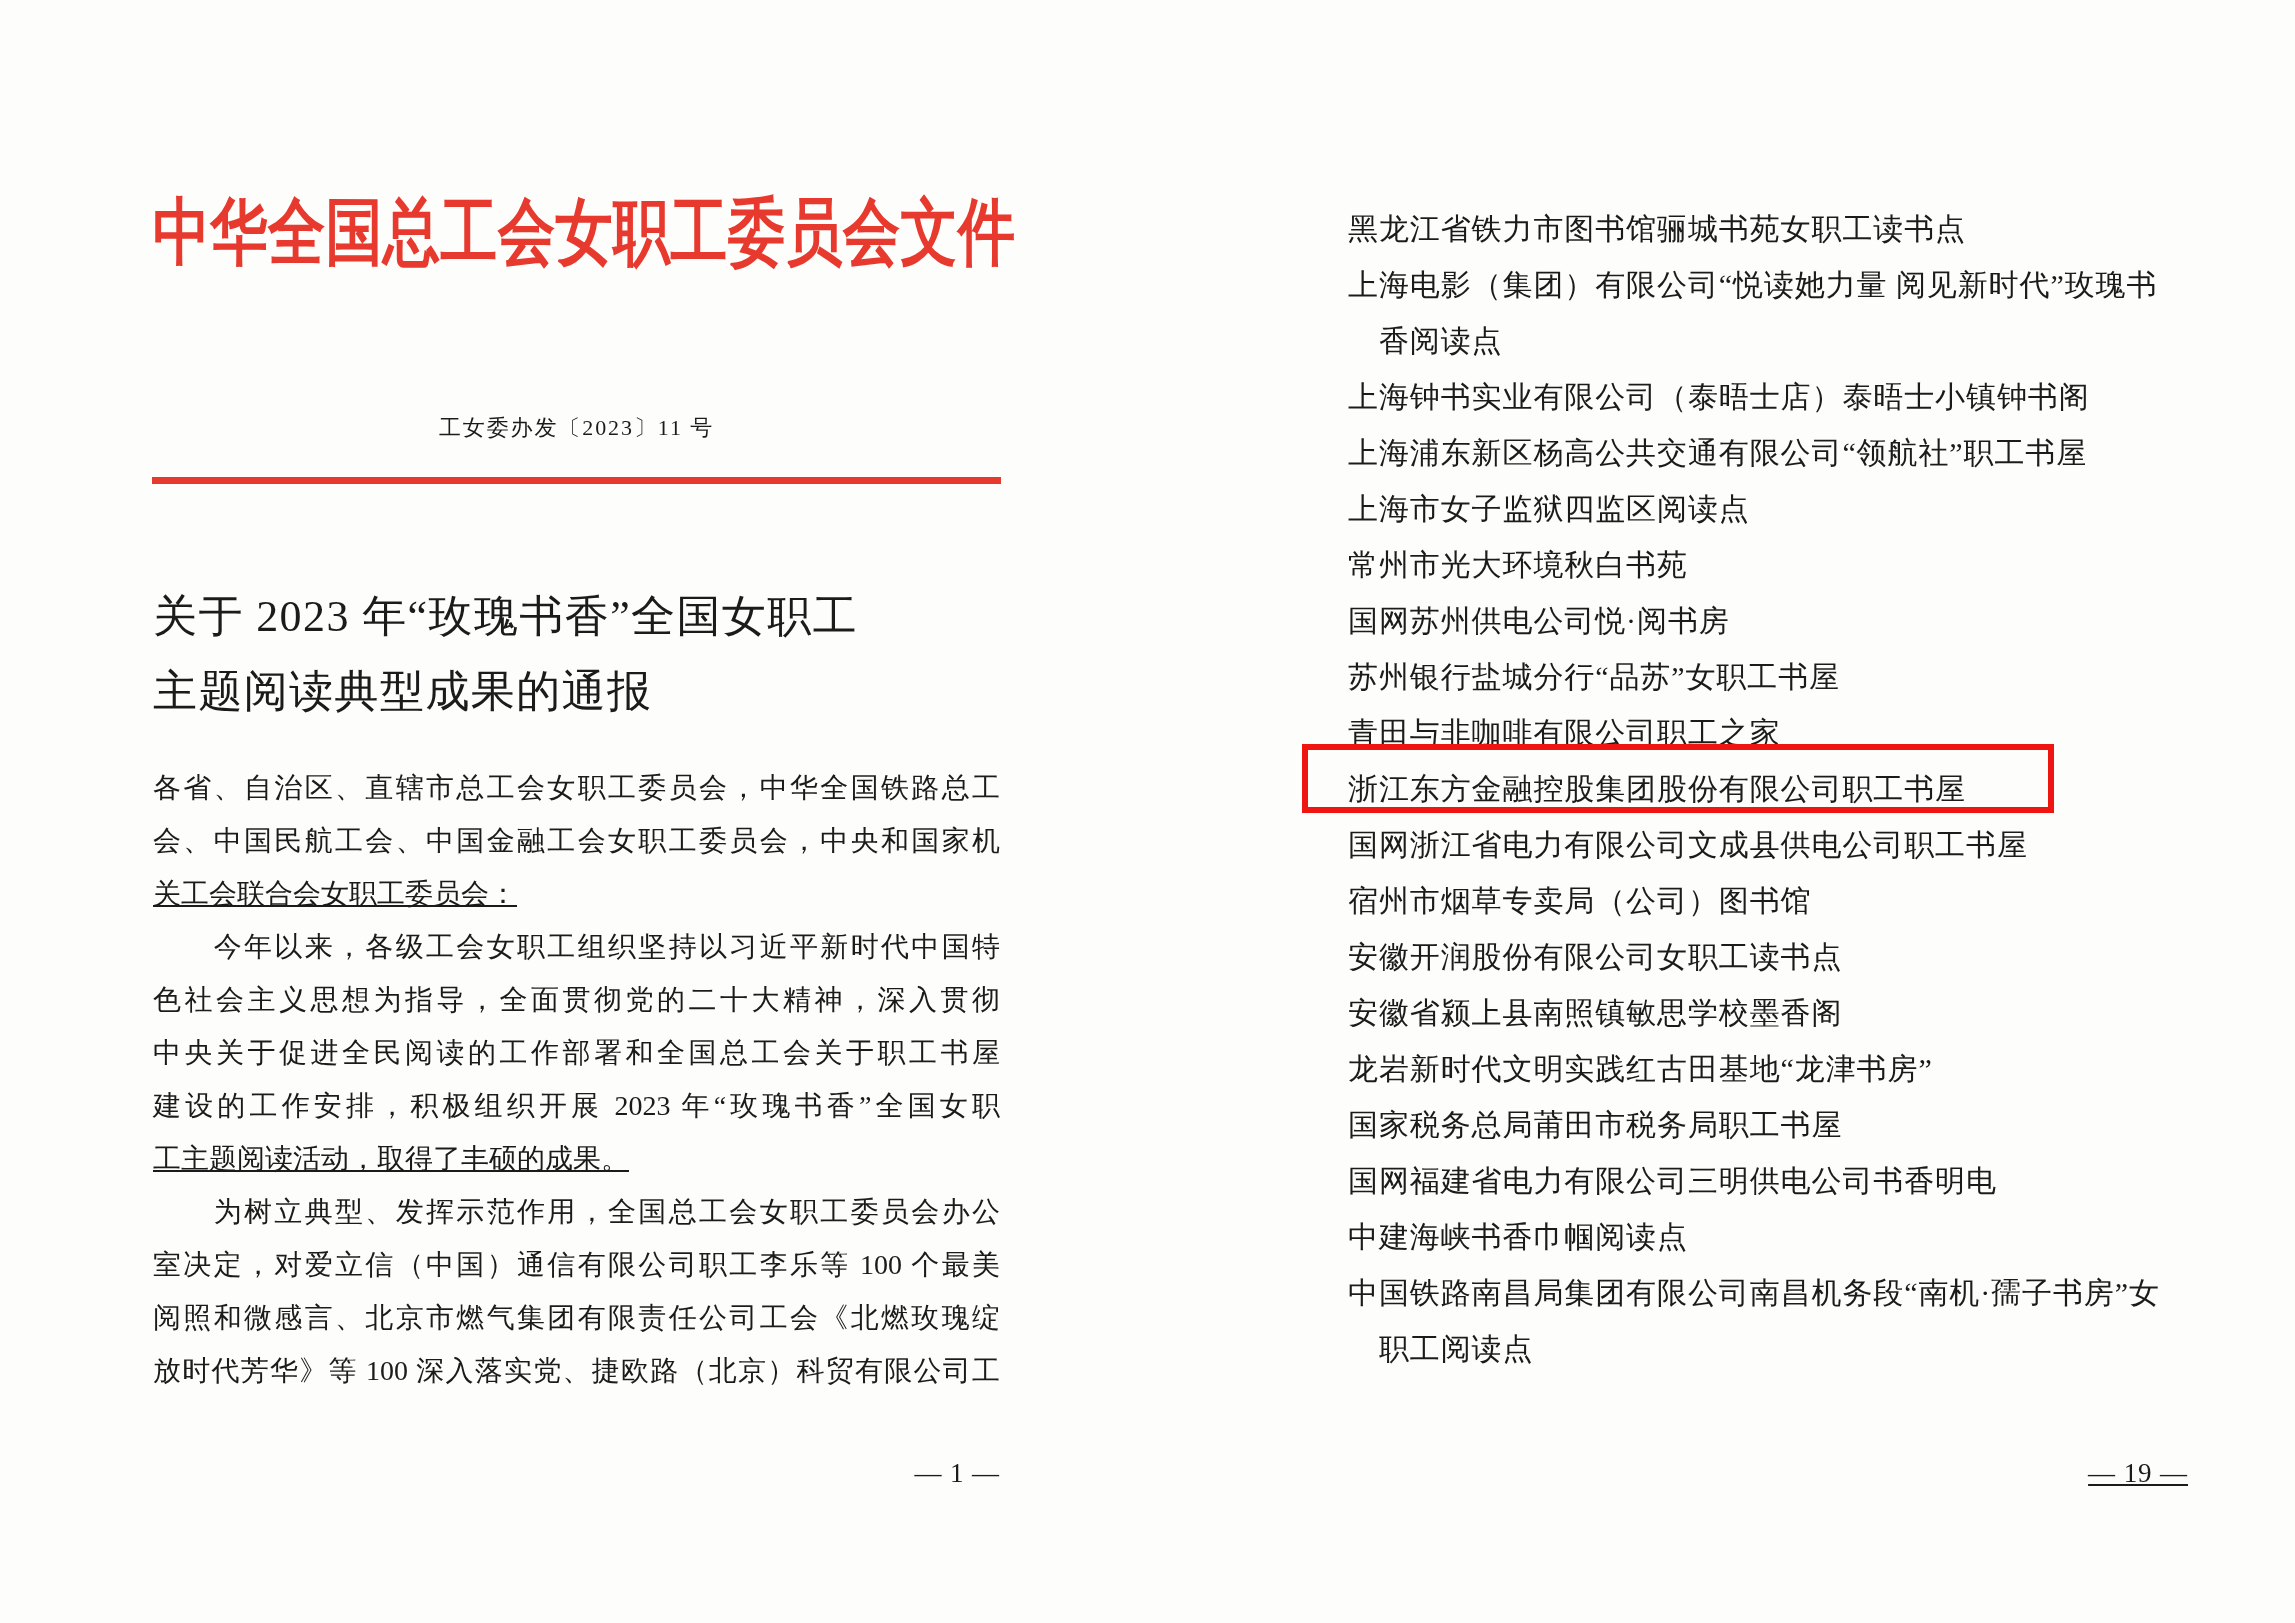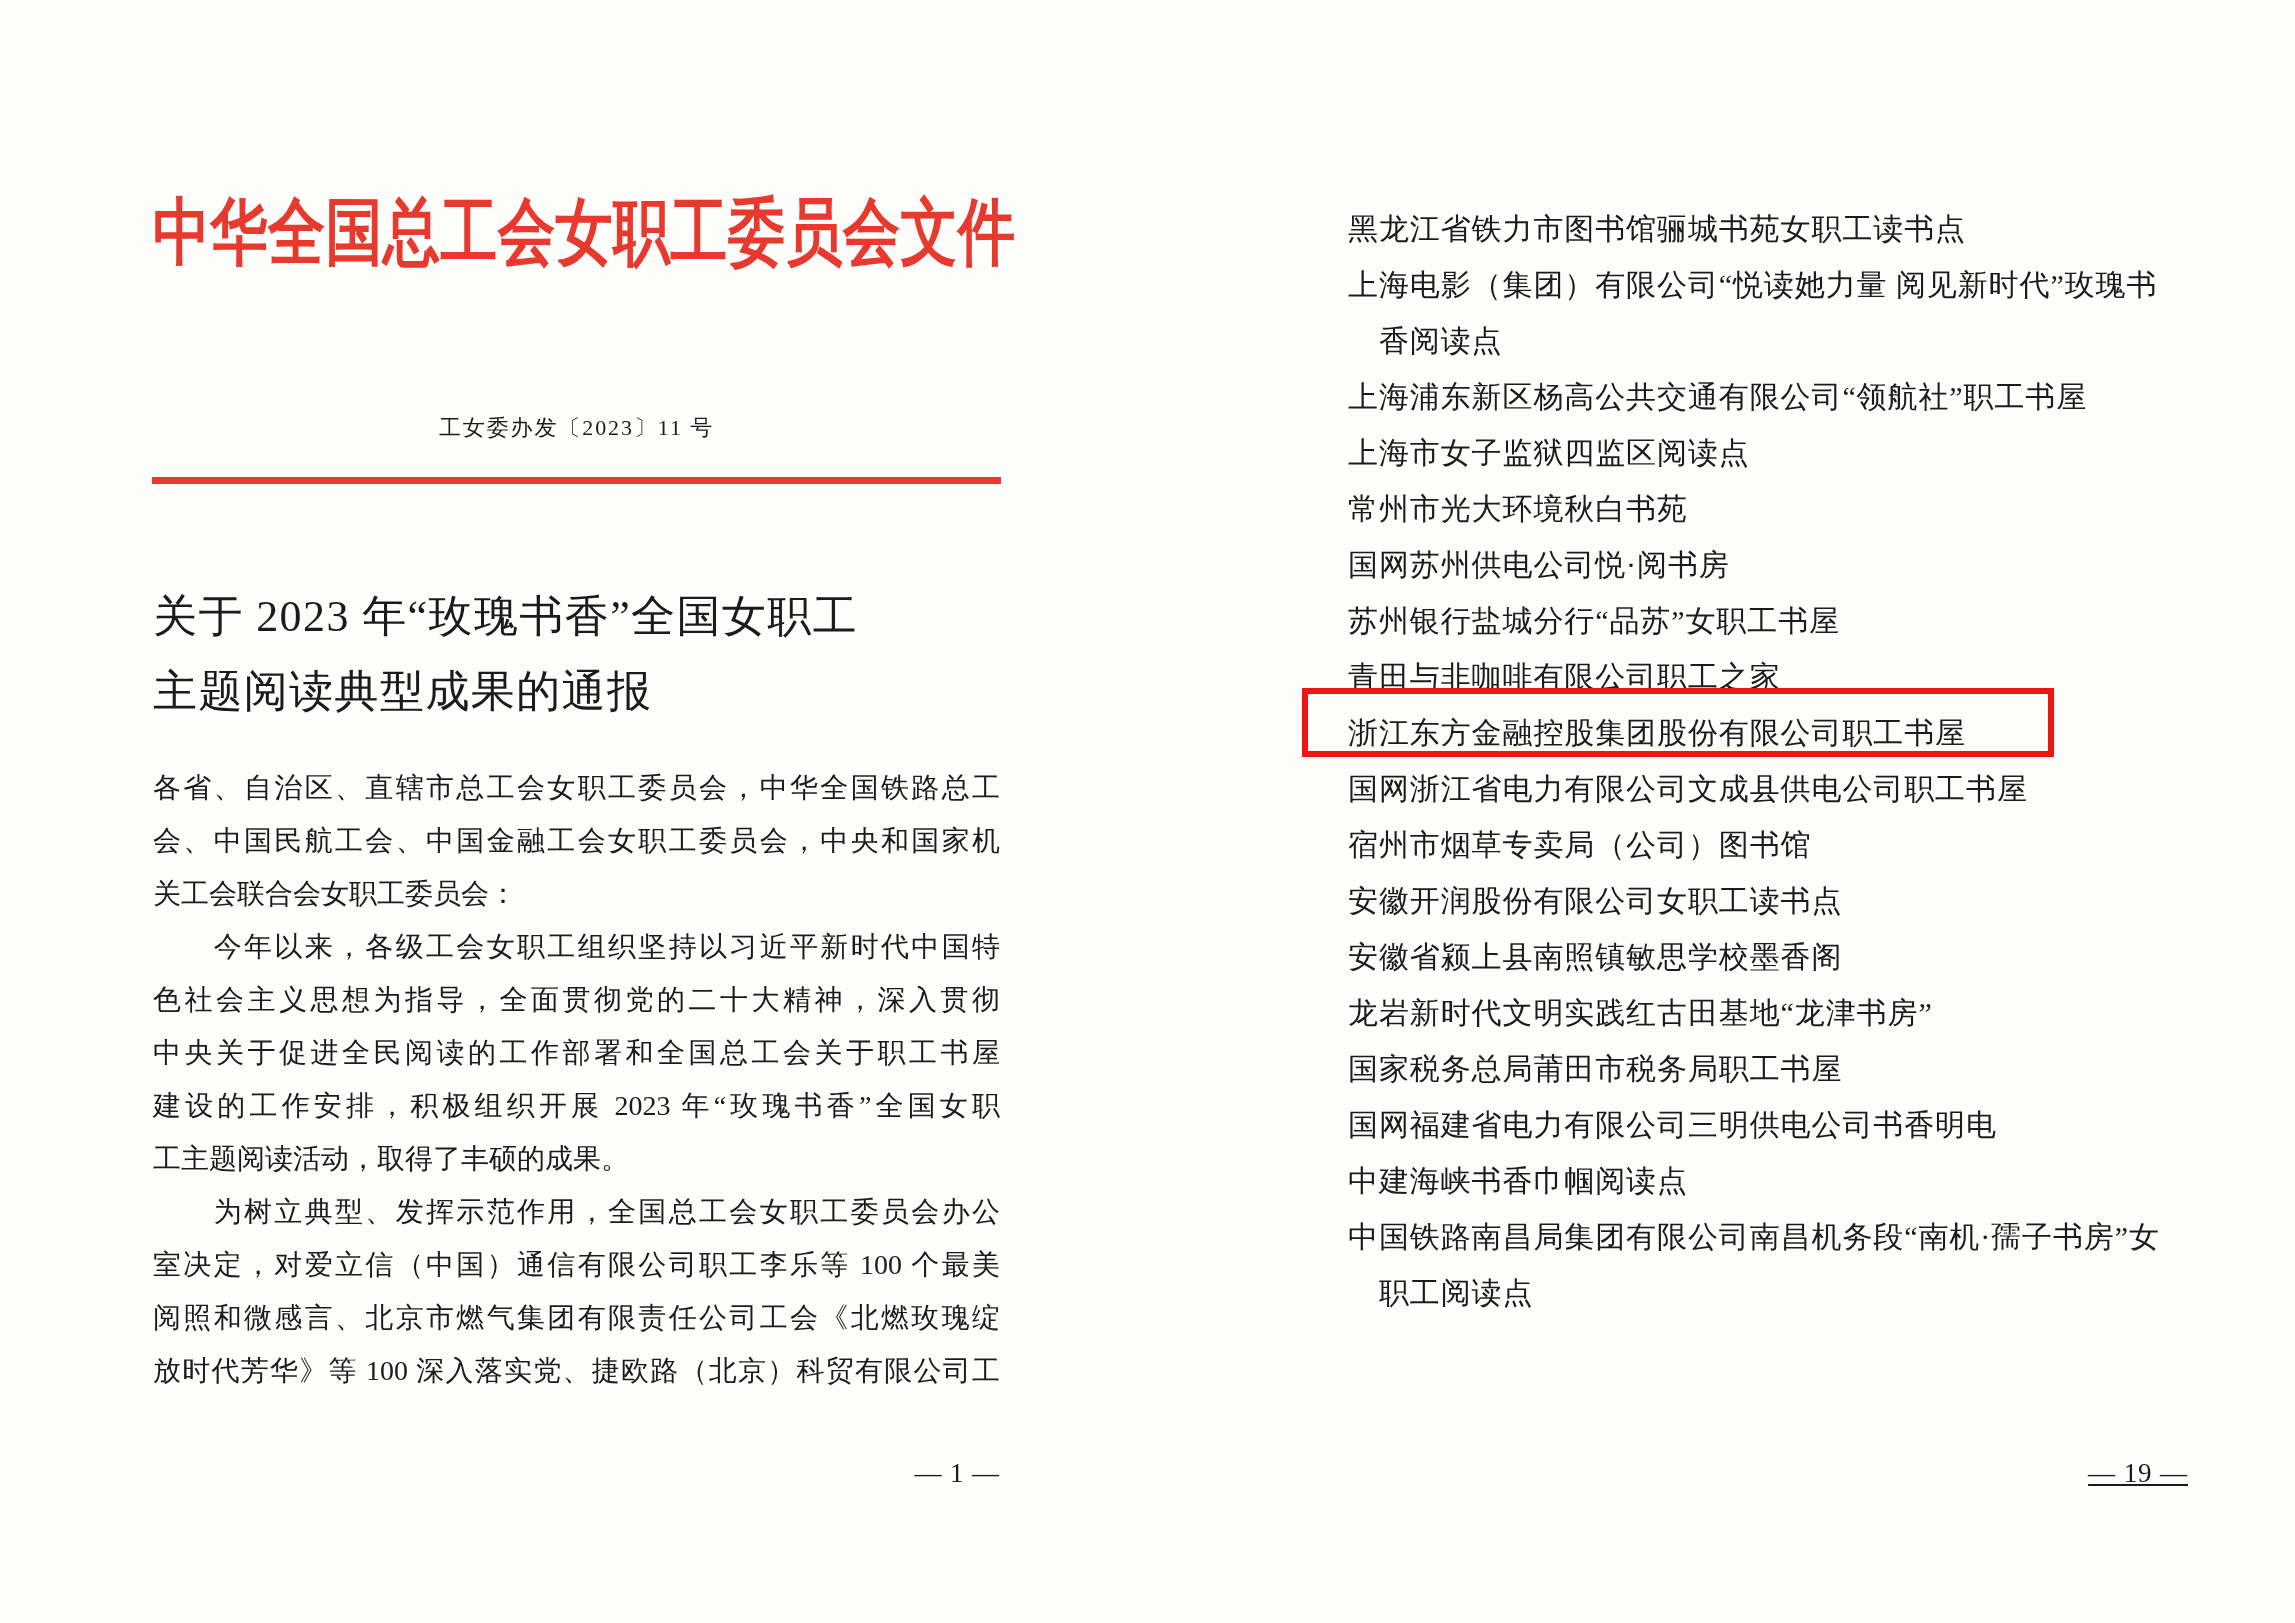--- a/index.html
+++ b/index.html
@@ -52,20 +52,21 @@
     line-height: 53px;
   }
   .bline {
     text-align: justify;
     text-align-last: justify;
     height: 53px;
     overflow: visible;
   }
   .bline.pend {
     text-align-last: left;
+    text-decoration: underline;
   }
   .pagenum {
     font-size: 27px;
     letter-spacing: 0.9px;
     white-space: nowrap;
   }
   #left-pagenum {
     left: 153px; top: 1458px; width: 847px;
     text-align: right;
     padding-right: 3.7px;
@@ -127,20 +128,21 @@
   <div class="bline">阅照和微感言、北京市燃气集团有限责任公司工会《北燃玫瑰绽</div>
   <div class="bline">放时代芳华》等 100 深入落实党、捷欧路（北京）科贸有限公司工</div>
 </div>
 
 <div id="left-pagenum" class="abs pagenum">— 1 —</div>
 
 <div id="right-list" class="abs">
   <div class="rline">黑龙江省铁力市图书馆骊城书苑女职工读书点</div>
   <div class="rline">上海电影（集团）有限公司“悦读她力量 阅见新时代”玫瑰书</div>
   <div class="rline">　香阅读点</div>
+  <div class="rline">上海钟书实业有限公司（泰晤士店）泰晤士小镇钟书阁</div>
   <div class="rline">上海浦东新区杨高公共交通有限公司“领航社”职工书屋</div>
   <div class="rline">上海市女子监狱四监区阅读点</div>
   <div class="rline">常州市光大环境秋白书苑</div>
   <div class="rline">国网苏州供电公司悦·阅书房</div>
   <div class="rline">苏州银行盐城分行“品苏”女职工书屋</div>
   <div class="rline">青田与非咖啡有限公司职工之家</div>
   <div class="rline">
     <div class="red-box"></div>
     <span>浙江东方金融控股集团股份有限公司职工书屋</span>
   </div>

